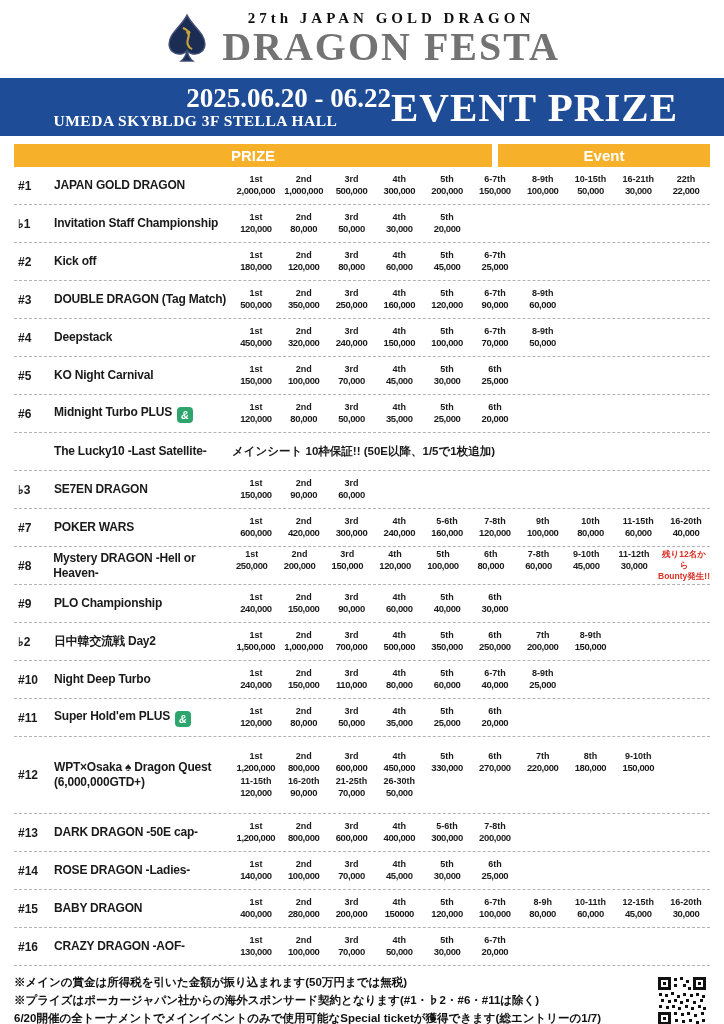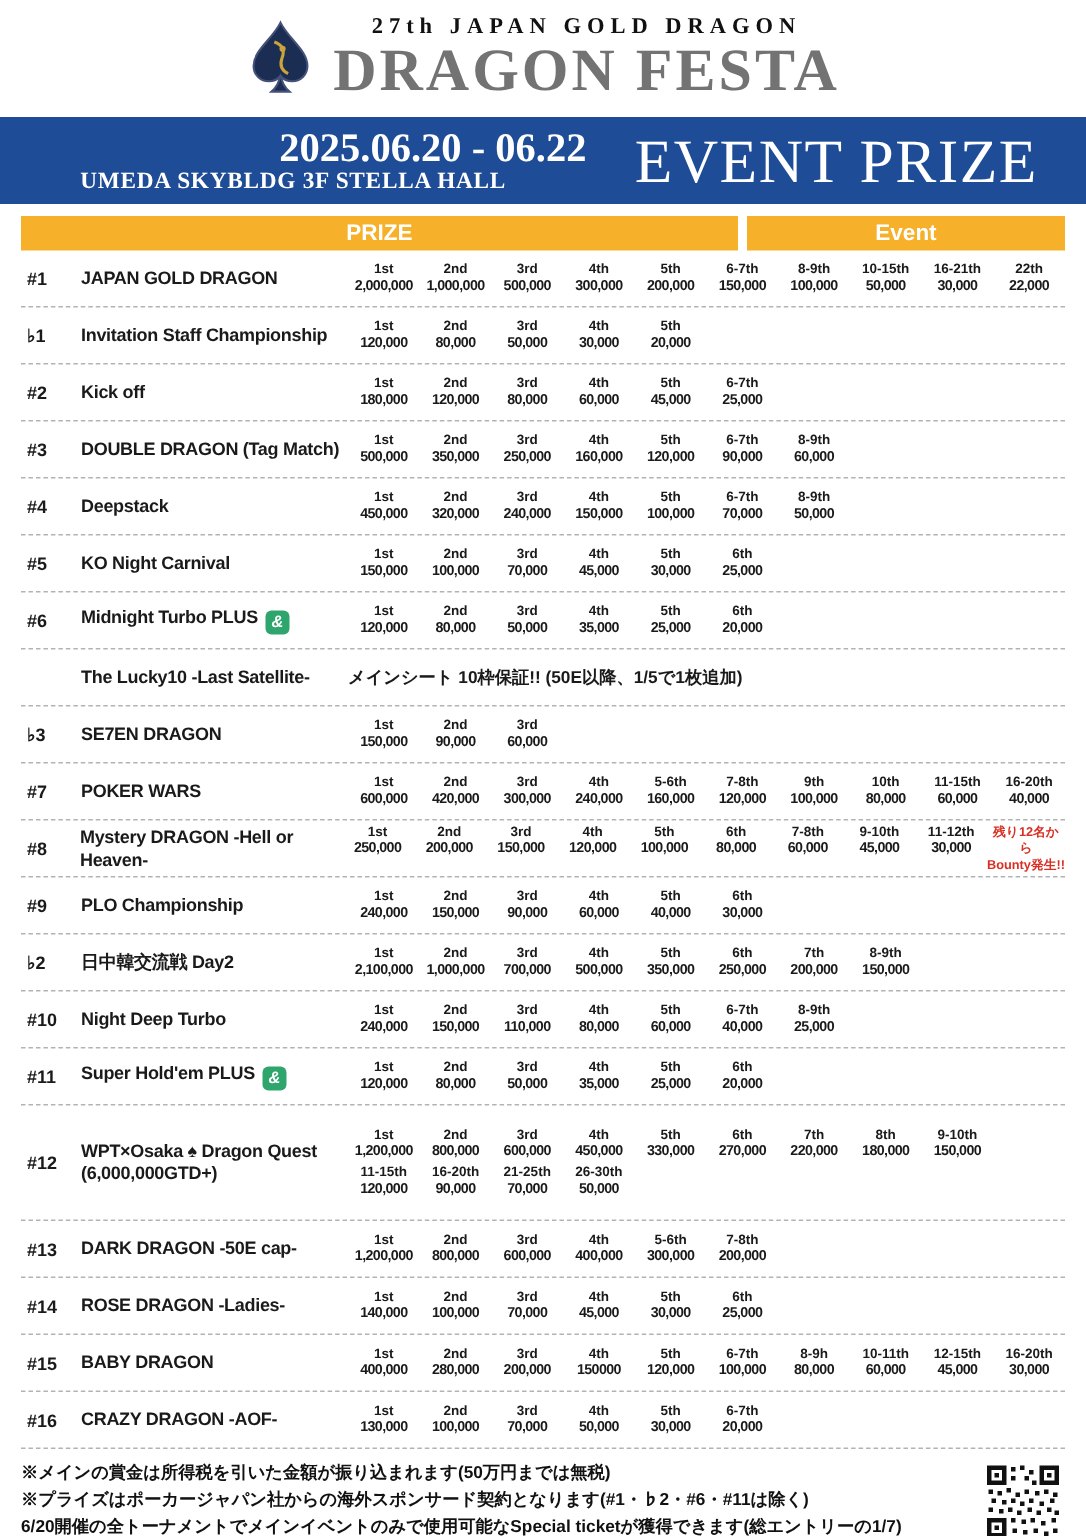--- a/index.html
+++ b/index.html
@@ -11,21 +11,21 @@
   .logo-spade { width:46px; height:56px; flex:0 0 auto; }
   .titles { text-align:center; }
   .t-small { font-family:"Liberation Serif",serif; font-weight:bold; font-size:15px; letter-spacing:4px; color:#111; }
   .t-large { font-family:"Liberation Serif",serif; font-weight:bold; font-size:40px; letter-spacing:2px; line-height:1.02; color:#737373; }
 
   
   .banner { height:58px; background:#1F4C96; color:#fff; display:flex; align-items:center; }
   .banner-left { flex:0 0 54%; text-align:center; }
   .b-dates { font-family:"Liberation Serif",serif; font-weight:bold; font-size:27px; line-height:1.05;text-align:right; }
   .b-venue { font-family:"Liberation Serif",serif; font-weight:bold; font-size:15.5px; letter-spacing:0.5px; }
-  .banner-right { flex:1; text-align:center; font-family:"Liberation Serif",serif; font-weight:normal; font-size:41px; letter-spacing:1px; }
+  .banner-right { flex:1; font-family:"Liberation Serif",serif; font-weight:bold; font-size:41px; letter-spacing:1px; }
 
   
   .table { padding:8px 14px 0 14px; }
   .thead { display:flex; gap:6px; }
   .th { background:#F7B02A; color:#fff; font-weight:bold; font-size:15px; text-align:center; height:23px; line-height:23px; }
   .th-event { width:212px; }
   .th-prize { flex:1; }
 
   .rows {}
   .row { display:flex; align-items:center; height:38px; border-bottom:1px dashed #b3b3b3; }
@@ -500,21 +500,21 @@
       </div>
       <div class="row">
         <div class="no">♭2</div>
         <div class="name">
           <div class="name-line">日中韓交流戦 Day2</div>
         </div>
         <div class="prizes">
           <div class="pline">
             <div class="cell">
               <div class="rank">1st</div>
-              <div class="amt">2,100,000</div>
+              <div class="amt">1,500,000</div>
             </div>
             <div class="cell">
               <div class="rank">2nd</div>
               <div class="amt">1,000,000</div>
             </div>
             <div class="cell">
               <div class="rank">3rd</div>
               <div class="amt">700,000</div>
             </div>
             <div class="cell">

